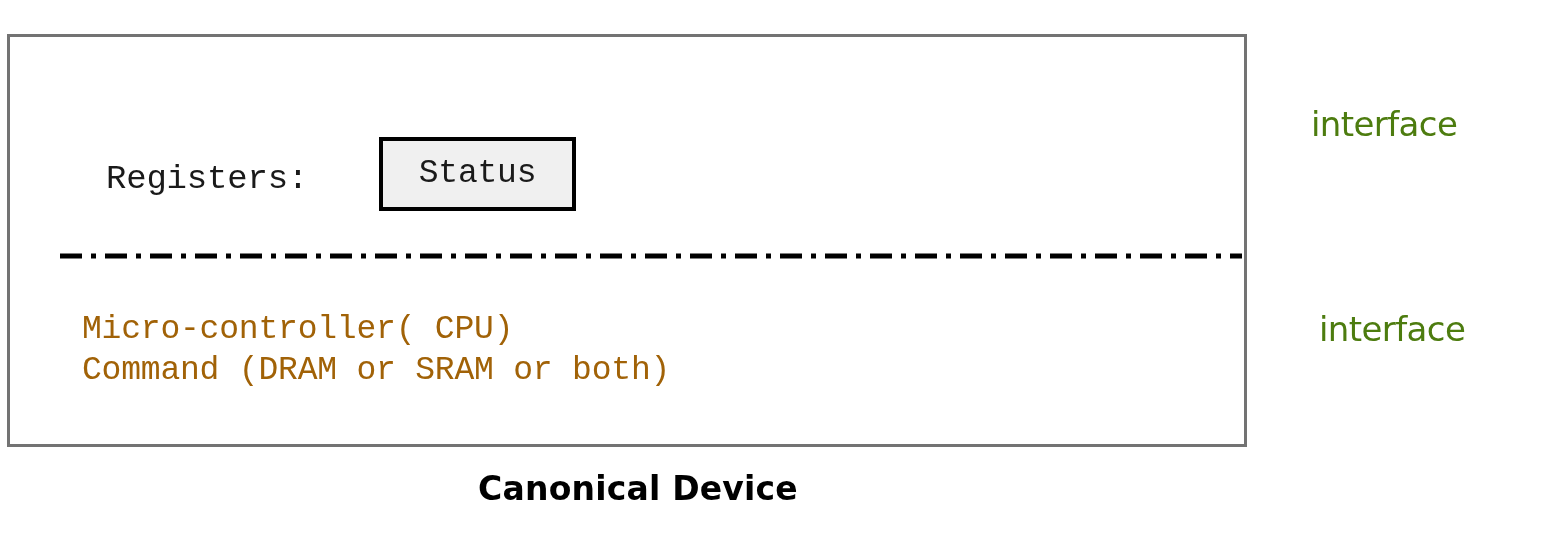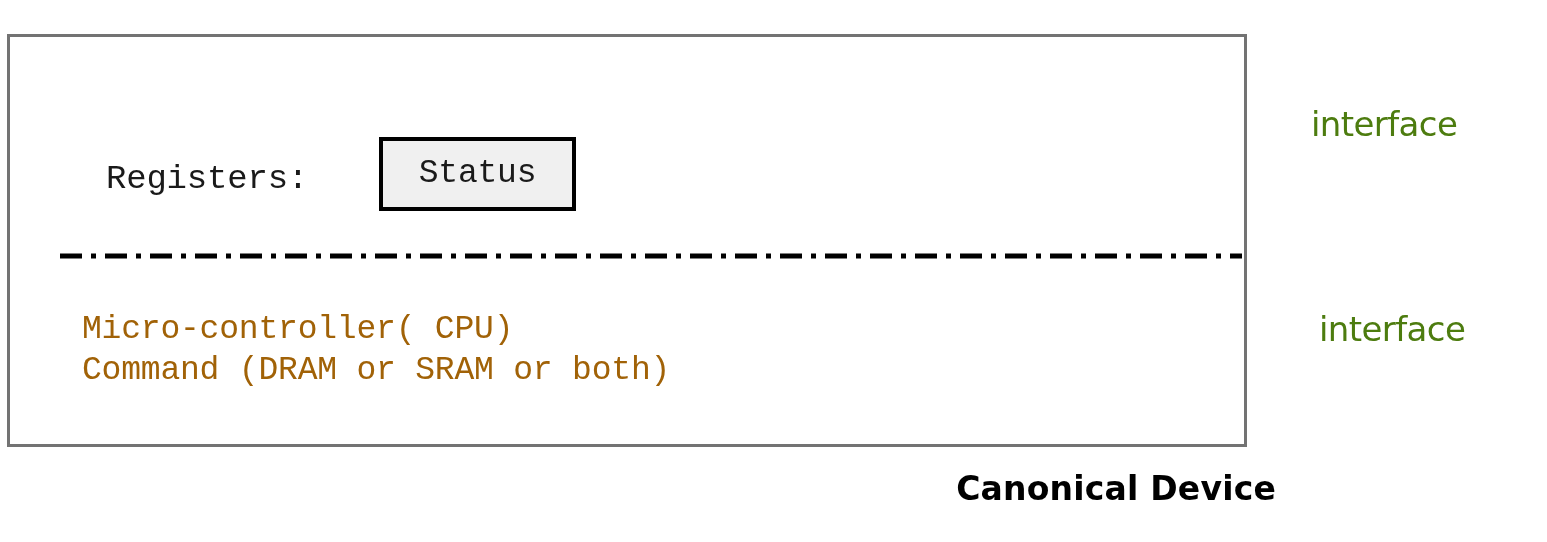--- a/index.html
+++ b/index.html
@@ -109,21 +109,21 @@
   }
   .side-label.interface { left: 1311px; top: 104px; }
   .side-label.internals { left: 1319px; top: 309px; }
 
   
   .caption {
     position: absolute;
     left: 0;
     top: 469px;
     width: 1276px;
-    text-align: right;
+    text-align: center;
     font-family: "DejaVu Sans", sans-serif;
     font-size: 33px;
     font-weight: bold;
     letter-spacing: 0.2px;
     color: #000000;
   }
 </style>
 </head>
 <body>
 

